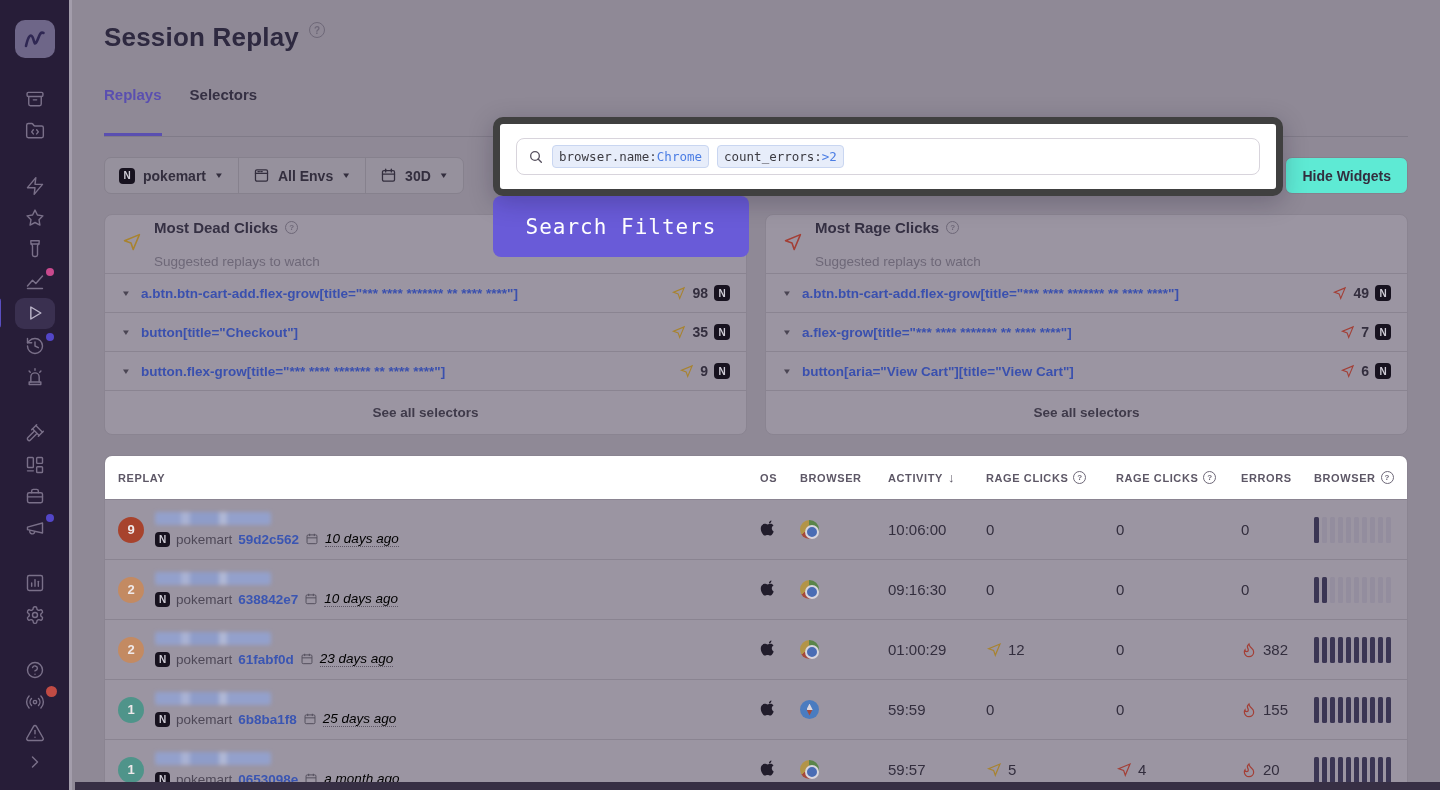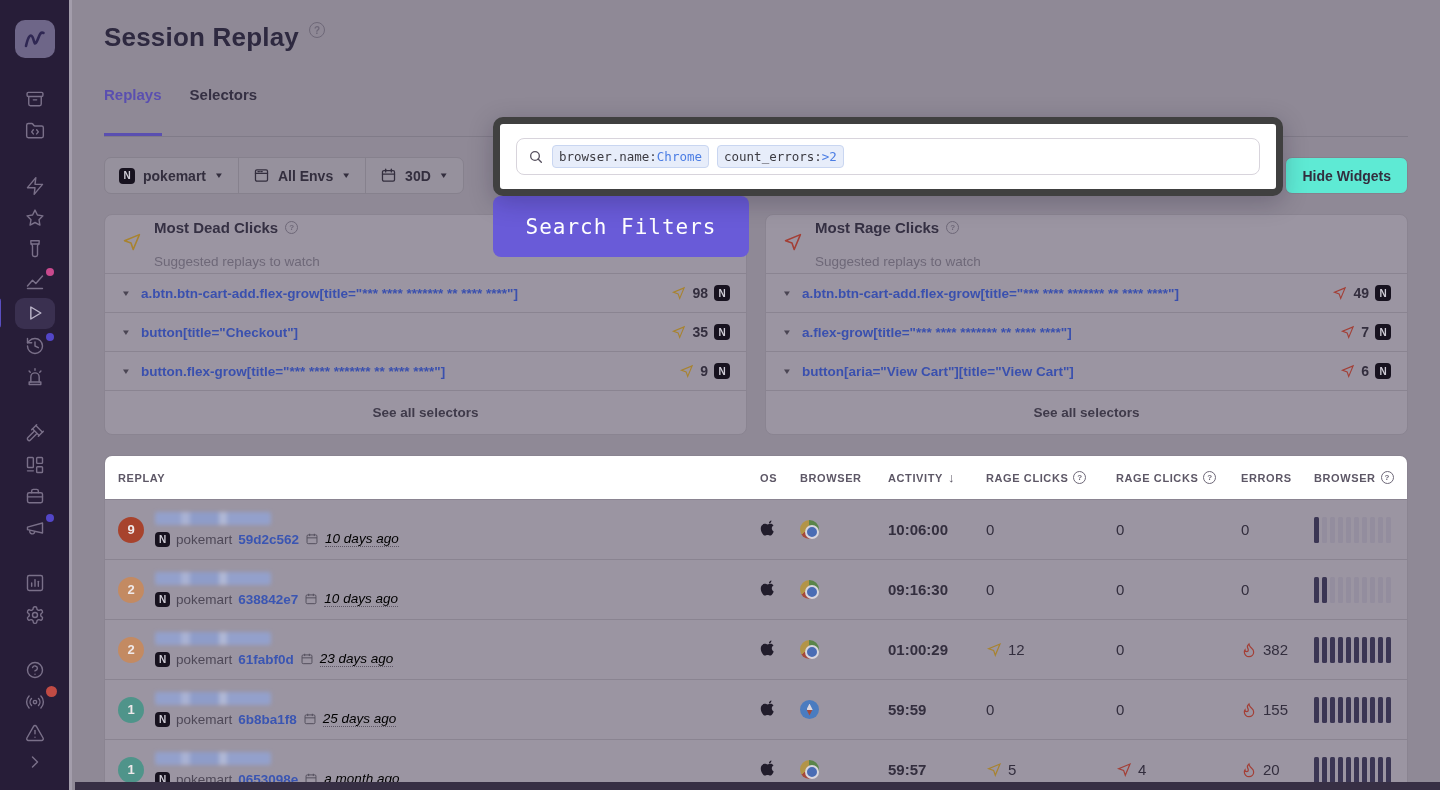--- a/index.html
+++ b/index.html
@@ -82,21 +82,21 @@
   .meta .nbadge { width:15px; height:15px; }
   .sid { color:#3a55b2; font-weight:700; }
   .meta svg { width:14px; height:14px; stroke:#55505e; fill:none; stroke-width:1.7; }
   .ago { color:#000000; border-bottom:1px dotted #5b5563;font-style:italic; }
   .os-cell svg { width:17px; height:20px; fill:#221d2c; }
   .browser-dot { width:19px; height:19px; border-radius:50%; position:relative; }
   .browser-dot.chrome { background:conic-gradient(from 120deg,#a5493b 0 120deg,#b29447 0 240deg,#5b8549 0 360deg); }
   .browser-dot.chrome::after { content:""; position:absolute; left:4.5px; top:4.5px; width:10px; height:10px; border-radius:50%; background:#4a6cb4; border:2px solid #d9d6de; }
   .browser-dot.safari { background:#4a7cc0; }
   .browser-dot.safari::after { content:""; position:absolute; left:6.5px; top:3.5px; width:6px; height:12px; background:linear-gradient(180deg,#d9d6de 50%,#a5493b 50%); clip-path:polygon(50% 0,100% 50%,50% 100%,0 50%); }
-  .dur { font-size:15px; color:#332e3e;font-weight:bold; }
+  .dur { font-size:15px; color:#332e3e; }
   .numcell { display:flex; align-items:center; gap:6px; font-size:15px; color:#332e3e; }
   .numcell svg { width:16px; height:16px; fill:none; stroke-width:1.8; }
   .numcell svg.ptr { transform:scaleX(-1); }
   .bars { display:flex; gap:3px; align-items:center; }
   .bar { width:5px; height:26px; border-radius:1.5px; background:#938d9e; }
   .bar.on { background:#3b3654; }
   .bottom-strip { position:absolute; left:75px; right:0; bottom:0; height:8px; background:#372f44; }
 </style>
 </head>
 <body>

